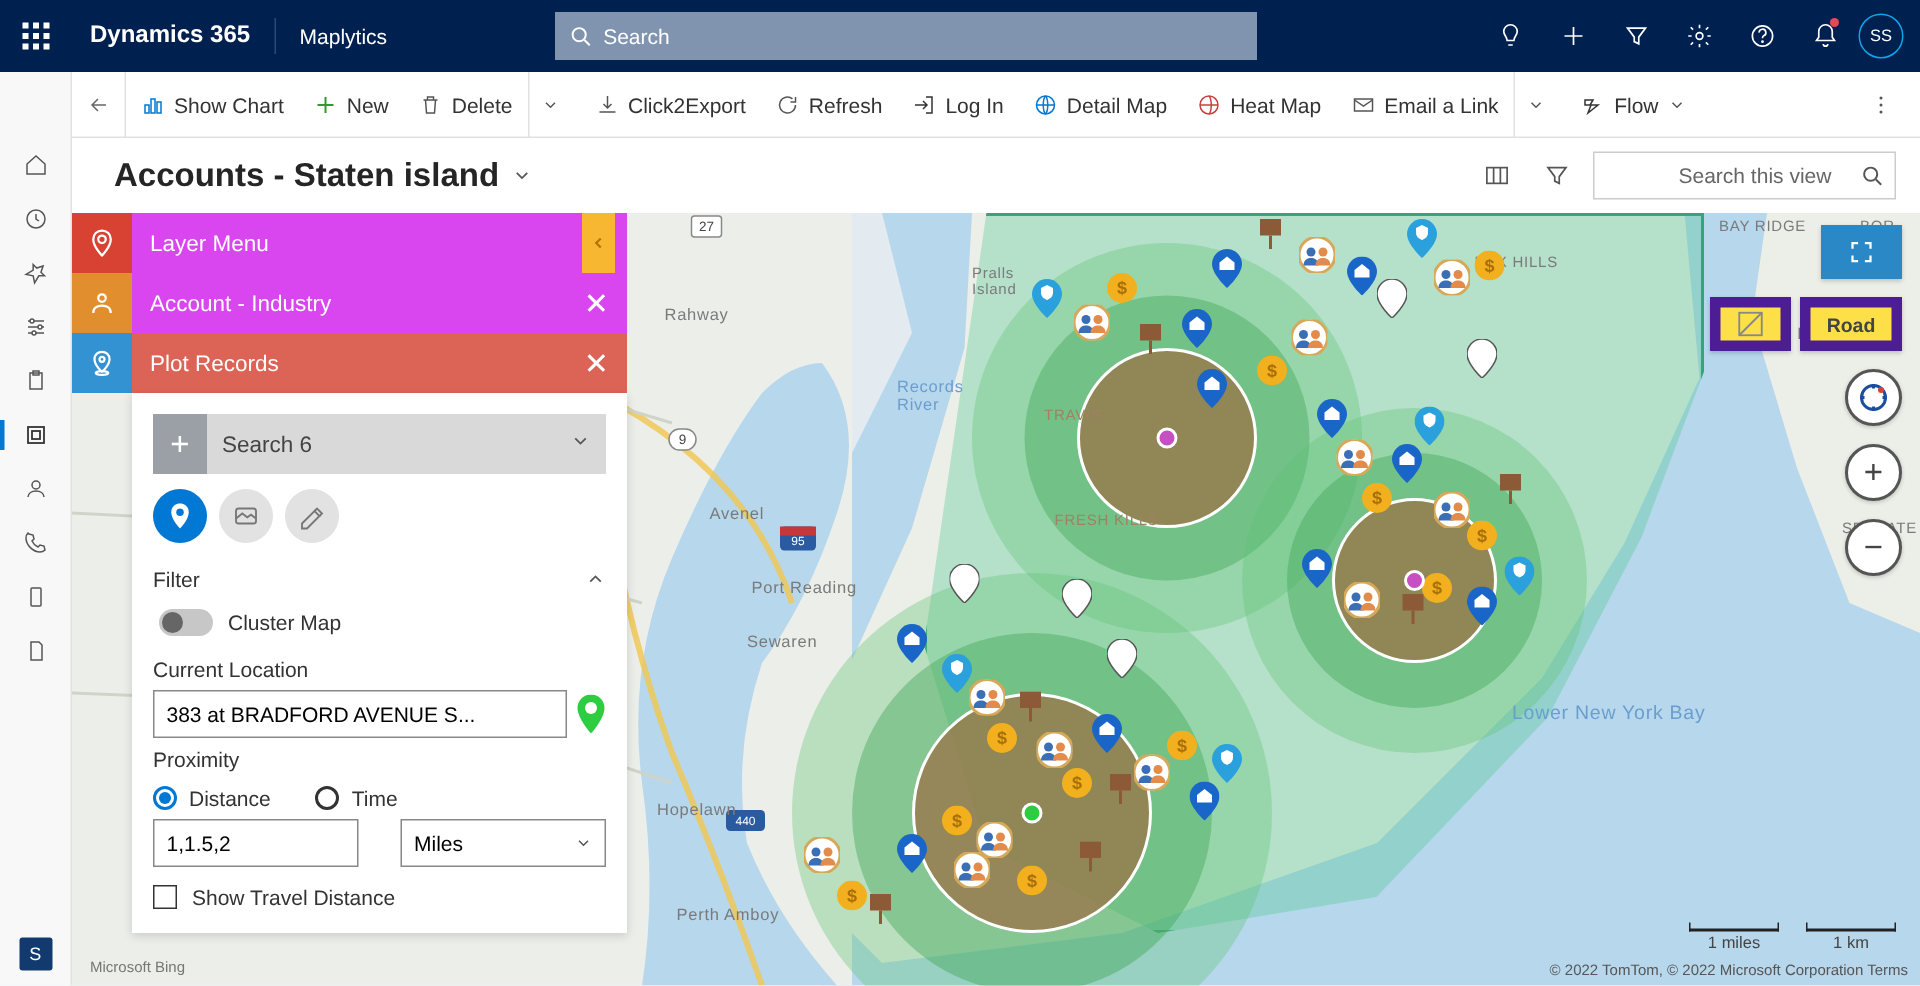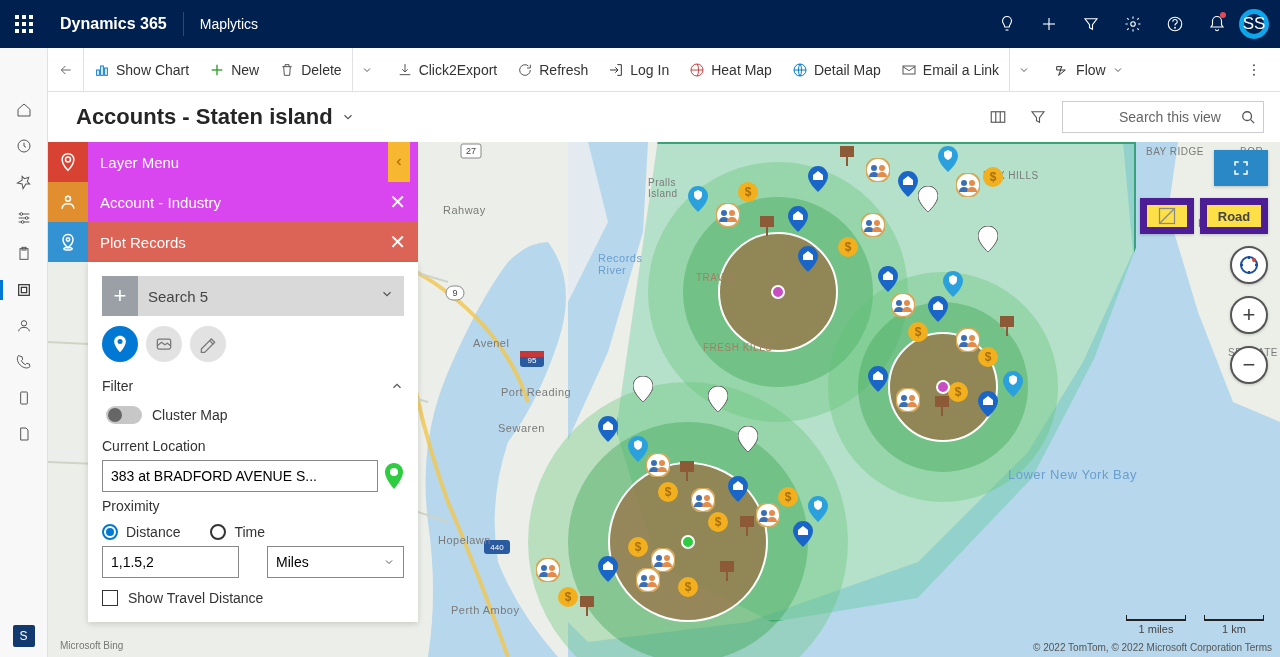--- a/index.html
+++ b/index.html
@@ -12,21 +12,21 @@
   .waffle-grid span { width:4px; height:4px; background:#fff; }
   .brand { font-size:16px; font-weight:600; padding:0 12px; }
   .brand-sep { width:1px; height:24px; background:#2a4a7a; margin:0 4px; }
   .app-name { font-size:14px; padding:0 12px; }
   .global-search { margin-left:100px; width:468px; height:32px; background:#8094b0; display:flex; align-items:center; padding:0 10px; color:#fff; font-size:14px; }
   .global-search svg { margin-right:8px; }
   .header-actions { margin-left:auto; display:flex; align-items:center; }
   .header-actions .ha { width:42px; height:48px; display:flex; align-items:center; justify-content:center; position:relative; }
   .ha svg { stroke:#fff; }
   .bell-dot { width:6px; height:6px; border-radius:50%; background:#e74856; position:absolute; top:12px; right:12px; }
-  .avatar { width:30px; height:30px; border-radius:50%; border:5px solid #0ea5e9; display:flex; align-items:center; justify-content:center; font-size:17px; margin-right:10px; }
+  .avatar { width:30px; height:30px; border-radius:50%; border:1px solid #0ea5e9; display:flex; align-items:center; justify-content:center; font-size:11px; margin-right:10px; }
 
   
   .command-bar { height:44px; border-bottom:1px solid #e1e1e1; display:flex; align-items:center; padding:0 10px 0 0; background:#fff; }
   .cb-left { width:48px; display:flex; align-items:center; justify-content:center; border-right:1px solid #e1e1e1; height:44px; }
   .hamburger span { display:block; width:16px; height:2px; background:#333; margin:2px 0; }
   .cb-back { width:36px; display:flex; align-items:center; justify-content:center; border-right:1px solid #e1e1e1; height:44px; }
   .cmd { display:flex; align-items:center; padding:0 10px; height:44px; font-size:14px; color:#333; white-space:nowrap; }
   .cmd svg { margin-right:6px; }
   .cmd-split { border-left:1px solid #e1e1e1; padding:0 8px; }
   .cmd-more { margin-left:auto; }
@@ -151,20 +151,27 @@
         <span></span>
         <span></span>
         <span></span>
         <span></span>
         <span></span>
       </div>
   </div>
   <div class="brand">Dynamics 365</div>
   <div class="brand-sep"></div>
   <div class="app-name">Maplytics</div>
+  <div class="global-search">
+    <svg width="14" height="14" viewBox="0 0 16 16" fill="none" stroke="#fff" stroke-width="1.5">
+        <circle cx="7" cy="7" r="5"></circle>
+        <line x1="11" y1="11" x2="15" y2="15"></line>
+      </svg>
+    <span>Search</span>
+  </div>
   <div class="header-actions">
     <div class="ha">
         <svg width="18" height="18" viewBox="0 0 24 24" fill="none" stroke="#fff" stroke-width="1.5">
           <path d="M12 2a6 6 0 0 1 6 6c0 3-3 5-3 8h-6c0-3-3-5-3-8a6 6 0 0 1 6-6z"></path>
           <line x1="10" y1="20" x2="14" y2="20"></line>
         </svg>
       </div>
     <div class="ha">
         <svg width="18" height="18" viewBox="0 0 24 24" fill="none" stroke="#fff" stroke-width="1.5">
           <line x1="12" y1="4" x2="12" y2="20"></line>
@@ -318,32 +325,32 @@
       </svg>
       <span>Refresh</span>
     </div>
   <div class="cmd">
       <svg width="16" height="16" viewBox="0 0 24 24" fill="none" stroke="#333" stroke-width="1.5">
         <path d="M14 4h6v16h-6M3 12h12M11 8l4 4-4 4"></path>
       </svg>
       <span>Log In</span>
     </div>
   <div class="cmd">
+      <svg width="16" height="16" viewBox="0 0 24 24" fill="none" stroke="#0078d4" stroke-width="1.5">
+        <circle cx="12" cy="12" r="9"></circle>
+        <path d="M3 12h18M12 3c3 3 3 15 0 18M12 3c-3 3-3 15 0 18"></path>
+      </svg>
+      <span>Detail Map</span>
+    </div>
+  <div class="cmd">
       <svg width="16" height="16" viewBox="0 0 24 24" fill="none" stroke="#c94040" stroke-width="1.5">
         <circle cx="12" cy="12" r="9"></circle>
         <path d="M3 12h18M12 3c3 3 3 15 0 18"></path>
       </svg>
       <span>Heat Map</span>
-    </div>
-  <div class="cmd">
-      <svg width="16" height="16" viewBox="0 0 24 24" fill="none" stroke="#0078d4" stroke-width="1.5">
-        <circle cx="12" cy="12" r="9"></circle>
-        <path d="M3 12h18M12 3c3 3 3 15 0 18M12 3c-3 3-3 15 0 18"></path>
-      </svg>
-      <span>Detail Map</span>
     </div>
   <div class="cmd">
       <svg width="16" height="16" viewBox="0 0 24 24" fill="none" stroke="#555" stroke-width="1.5">
         <rect x="3" y="6" width="18" height="12"></rect>
         <path d="M3 7l9 6 9-6"></path>
       </svg>
       <span>Email a Link</span>
     </div>
   <div class="cmd cmd-split">
       <svg width="12" height="12" viewBox="0 0 24 24" fill="none" stroke="#555" stroke-width="2">
@@ -926,21 +933,21 @@
         <span>Account - Industry</span>
         <span class="lp-close">✕</span>
       </div>
     <div class="lp-row lp-red">
         <span>Plot Records</span>
         <span class="lp-close">✕</span>
       </div>
     <div class="lp-body">
       <div class="search-row">
         <div class="search-plus">+</div>
-        <div class="search-text">Search 5</div>
+        <div class="search-text">Search 6</div>
         <div class="search-chev"><svg width="14" height="14" viewBox="0 0 24 24" fill="none" stroke="#555" stroke-width="2">
               <path d="M6 9l6 6 6-6"></path>
             </svg></div>
       </div>
       <div class="mode-icons">
         <div class="mode-icon mi-blue">
             <svg width="20" height="20" viewBox="0 0 24 24" fill="#fff">
               <path d="M12 2C8 2 5 5 5 9c0 6 7 13 7 13s7-7 7-13c0-4-3-7-7-7z"></path>
               <circle cx="12" cy="9" r="3" fill="#0078d4"></circle>
             </svg>

